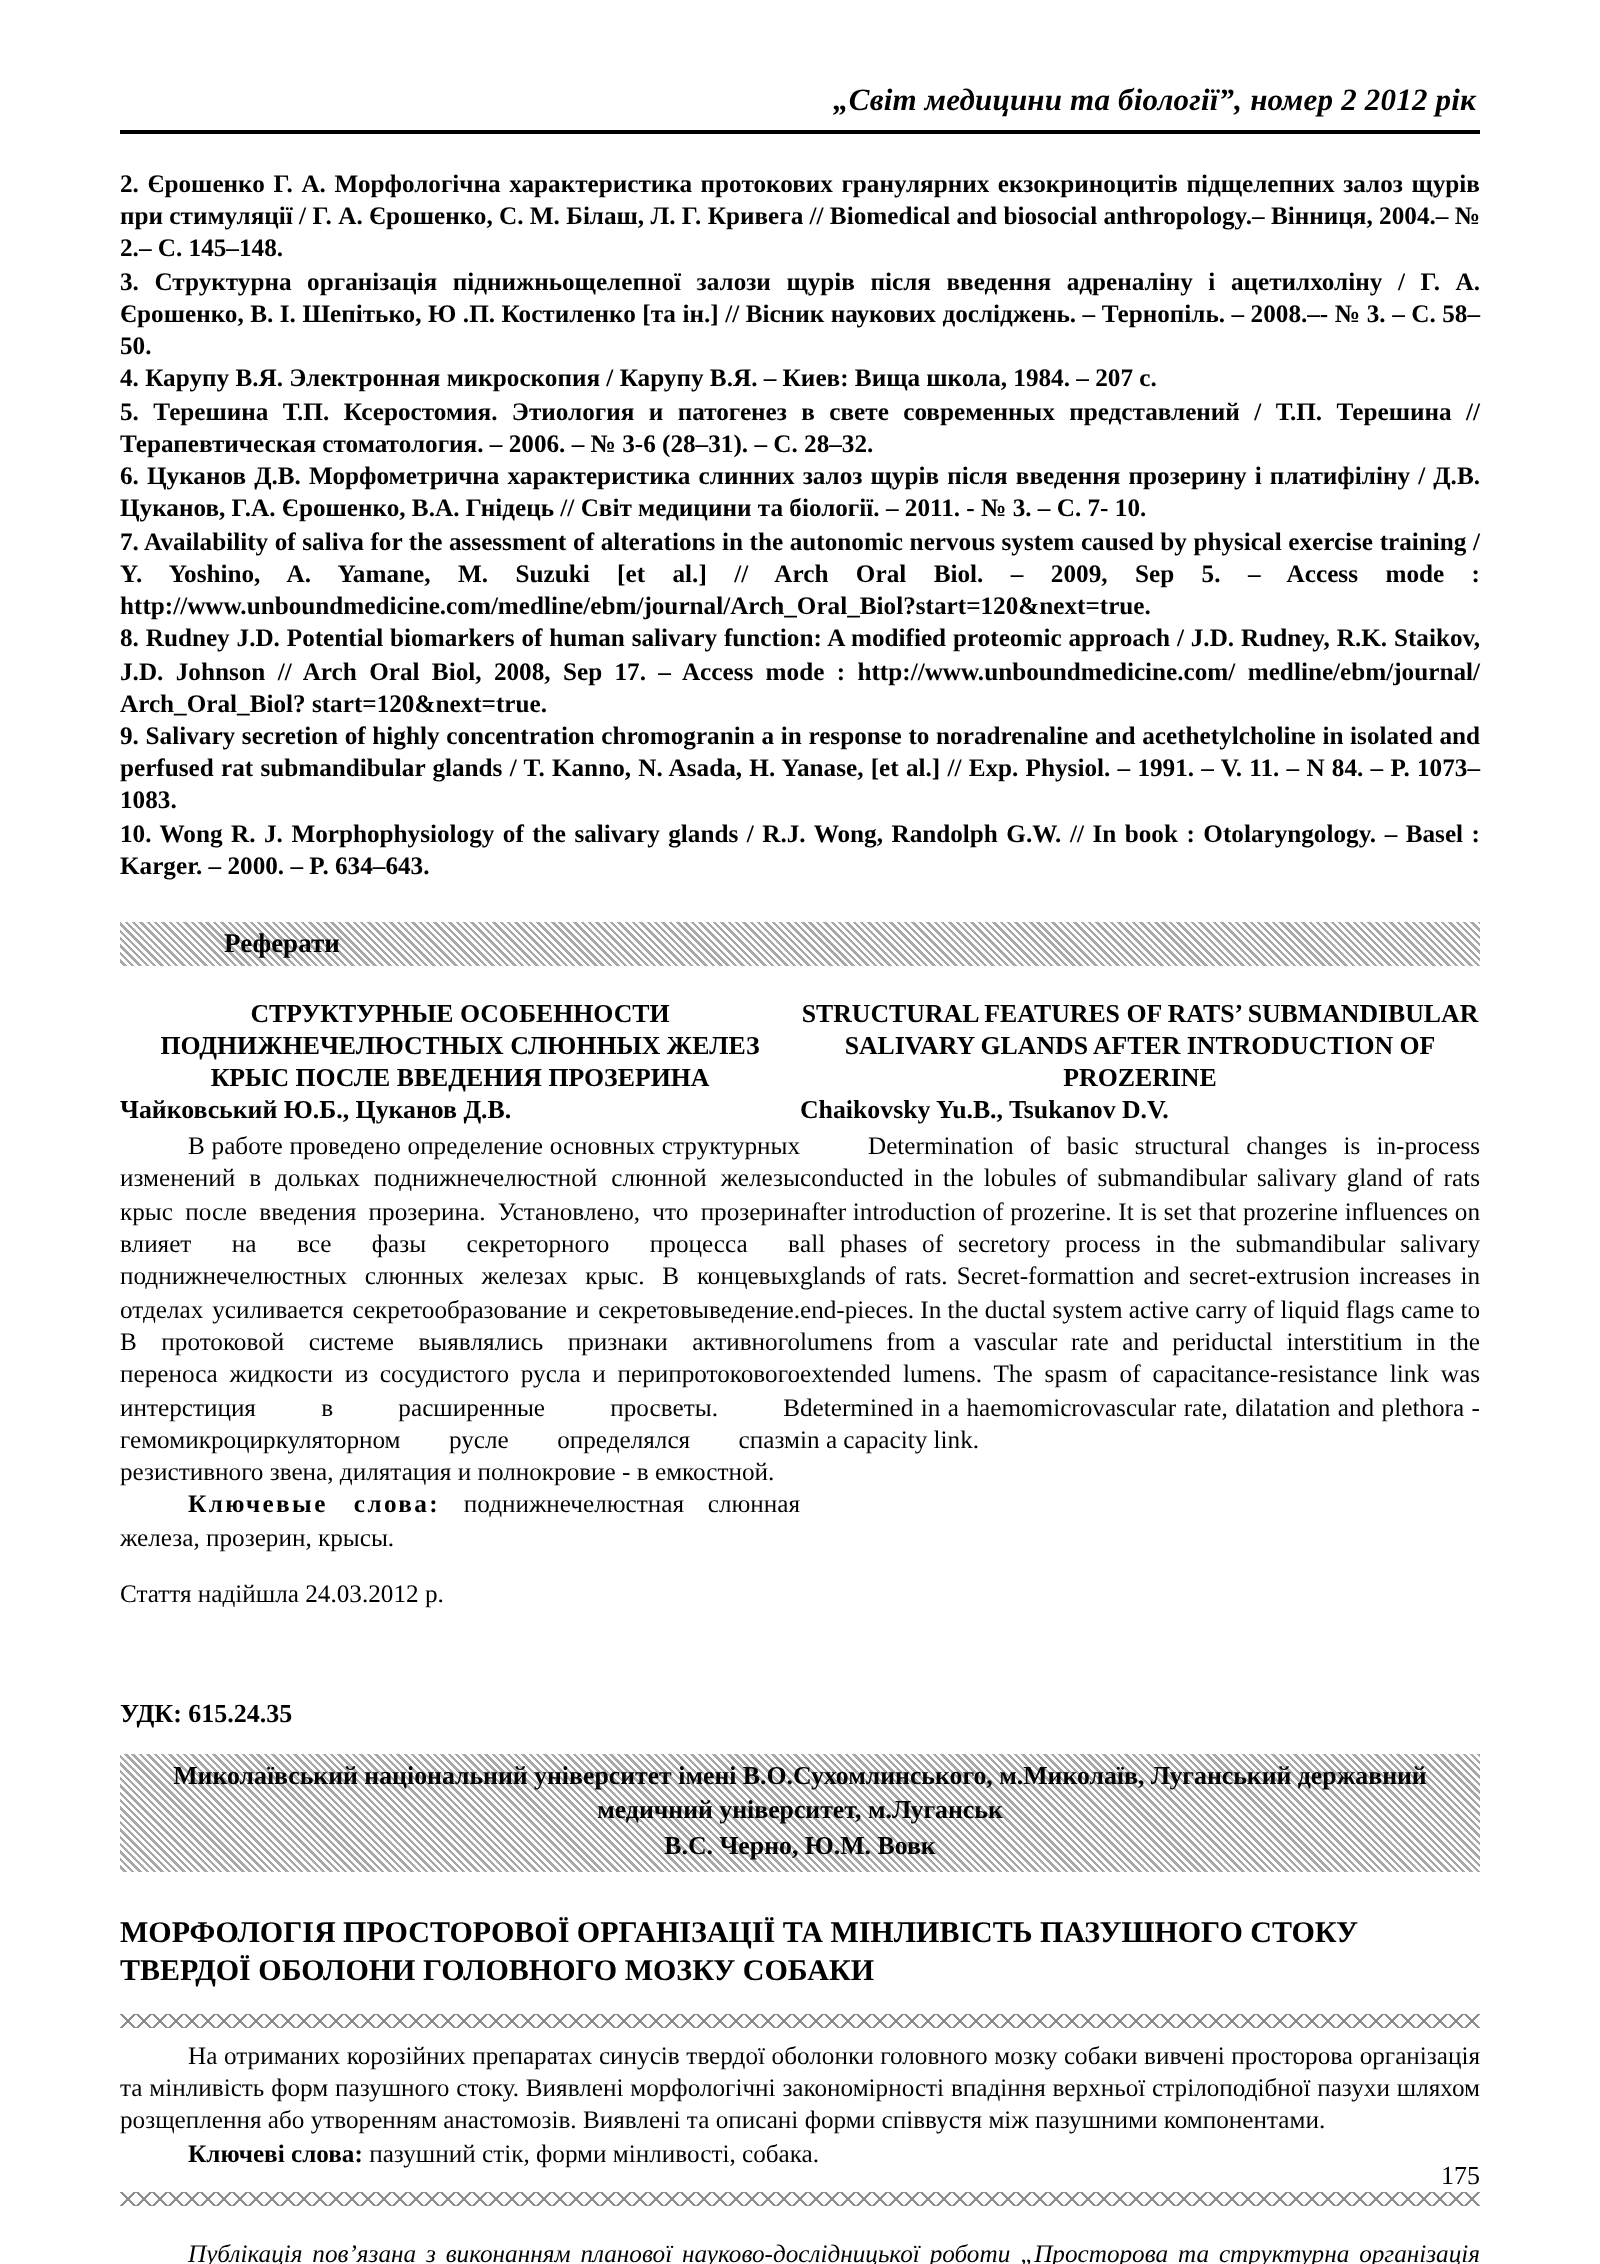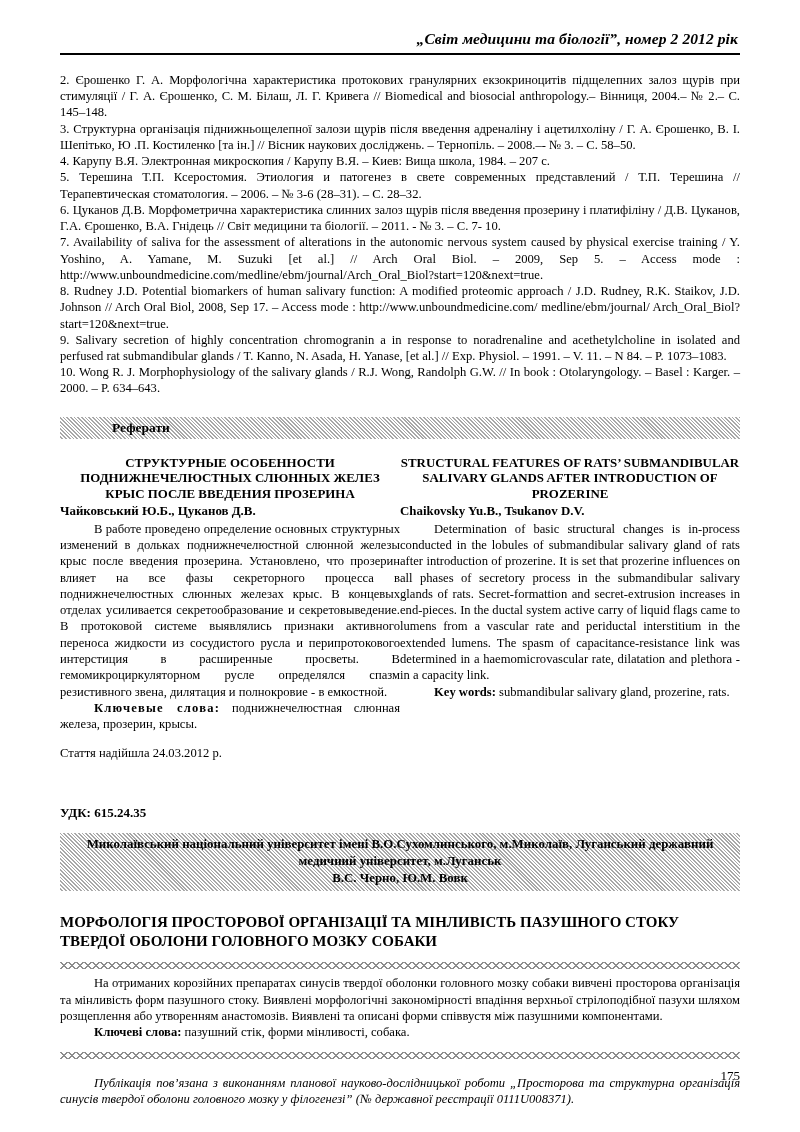--- a/index.html
+++ b/index.html
@@ -15,39 +15,40 @@
   }
   .page {
     position: relative;
     width: 800px;
     height: 1132px;
     padding: 0 60px;
   }
 
   
   .running-head {
-    padding-top: 30px;
+    padding-top: 42px;
     text-align: right;
     font-style: italic;
     font-weight: bold;
     font-size: 15.5px;
     letter-spacing: .1px;
     padding-right: 2px;
   }
   .head-rule {
     border-bottom: 2.2px solid #000;
     margin-top: 5px;
   }
 
   
   .refs {
     margin-top: 17px;
     font-size: 12.6px;
     line-height: 1.29;
     text-align: justify;
+    font-weight: bold;
   }
   .ref {
     text-indent: 0;
     margin: 0;
     text-align: justify;
   }
 
   
   .hatch {
     background-color: #e9e9e9;
@@ -166,21 +167,21 @@
     font-style: italic;
     line-height: 1.32;
     text-align: justify;
     text-indent: 34px;
   }
 
   
   .folio {
     position: absolute;
     right: 60px;
-    bottom: 48px;
+    bottom: 36px;
     font-size: 13px;
   }
 </style>
 </head>
 <body>
 
 <div class="page">
 
   <div class="running-head">„Світ медицини та біології”, номер 2 2012 рік</div>
   <div class="head-rule"></div>
@@ -207,21 +208,20 @@
       <div class="abs-title">СТРУКТУРНЫЕ ОСОБЕННОСТИ ПОДНИЖНЕЧЕЛЮСТНЫХ СЛЮННЫХ ЖЕЛЕЗ КРЫС ПОСЛЕ ВВЕДЕНИЯ ПРОЗЕРИНА</div>
       <div class="abs-authors">Чайковський Ю.Б., Цуканов Д.В.</div>
       <div class="abs-body">В работе проведено определение основных структурных изменений в дольках поднижнечелюстной слюнной железы крыс после введения прозерина. Установлено, что прозерин влияет на все фазы секреторного процесса в поднижнечелюстных слюнных железах крыс. В концевых отделах усиливается секретообразование и секретовыведение. В протоковой системе выявлялись признаки активного переноса жидкости из сосудистого русла и перипротокового интерстиция в расширенные просветы. В гемомикроциркуляторном русле определялся спазм резистивного звена, дилятация и полнокровие - в емкостной.</div>
       <div class="abs-keywords kw-ru"><b>Ключевые слова:</b> <span>поднижнечелюстная слюнная железа, прозерин, крысы.</span></div>
     </div>
 
     <div class="col">
       <div class="abs-title">STRUCTURAL FEATURES OF RATS’ SUBMANDIBULAR SALIVARY GLANDS AFTER INTRODUCTION OF PROZERINE</div>
       <div class="abs-authors">Chaikovsky Yu.B., Tsukanov D.V.</div>
       <div class="abs-body">Determination of basic structural changes is in-process conducted in the lobules of submandibular salivary gland of rats after introduction of prozerine. It is set that prozerine influences on all phases of secretory process in the submandibular salivary glands of rats. Secret-formattion and secret-extrusion increases in end-pieces. In the ductal system active carry of liquid flags came to lumens from a vascular rate and periductal interstitium in the extended lumens. The spasm of capacitance-resistance link was determined in a haemomicrovascular rate, dilatation and plethora - in a capacity link.</div>
-      <div class="abs-keywords"><b>Key words:</b> <span>submandibular salivary gland, prozerine, rats.</span></div>
     </div>
 
   </div>
 
   <div class="submitted">Стаття надійшла  24.03.2012 р.</div>
 
   <div class="udk">УДК: 615.24.35</div>
 
   <div class="hatch band-authors">
     <div>Миколаївський національний університет імені В.О.Сухомлинського, м.Миколаїв, Луганський державний медичний університет, м.Луганськ</div>

